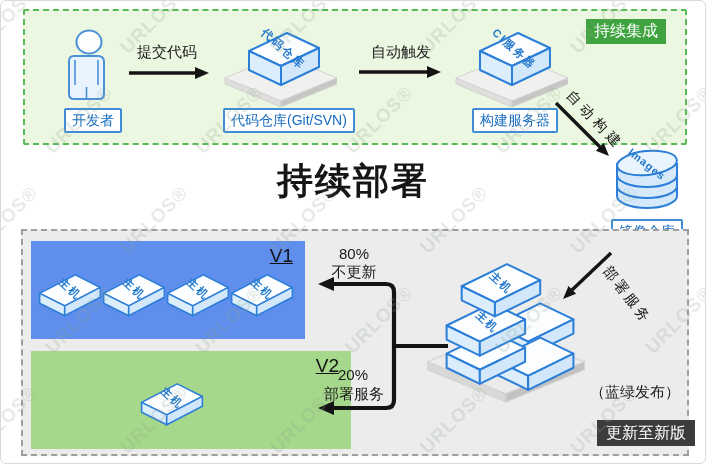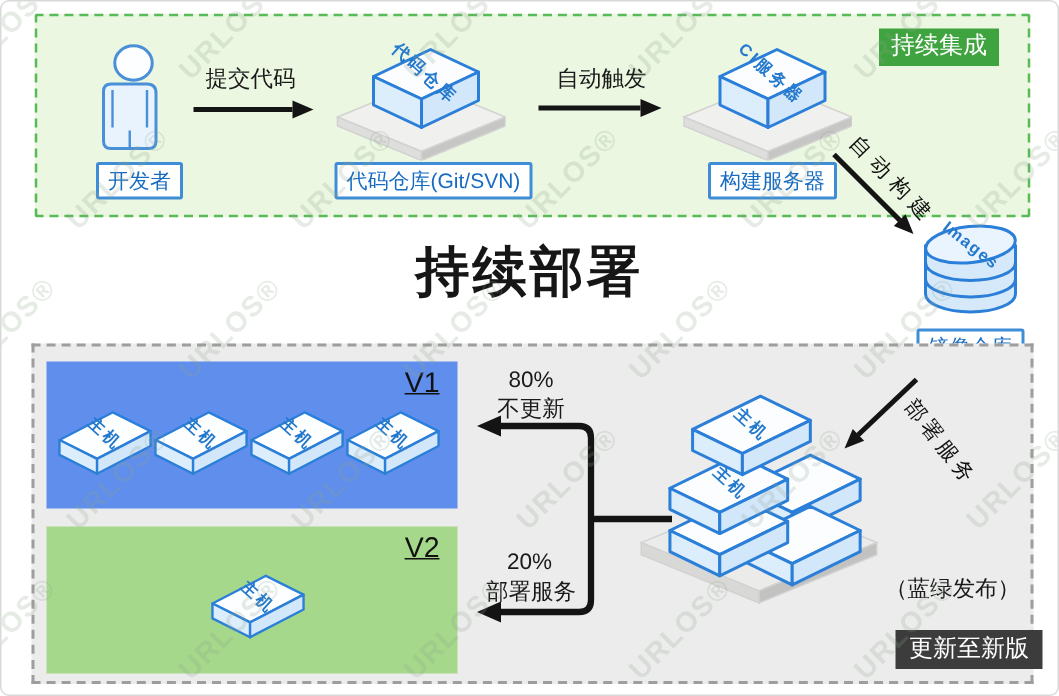--- a/index.html
+++ b/index.html
@@ -16,21 +16,21 @@
   .cd-box{left:20px; top:228px; width:668px; height:227px; background:#ececec; border:2px dashed #9e9e9e; box-sizing:border-box;}
   .badge-green{left:585px; top:18px; background:#3fa43f; color:#fff; font-size:16px; padding:2px 8px; line-height:1.3;}
   
   .blue-label{background:#fff; border:2px solid #3f8dd6; color:#176cc2; font-size:14px; padding:1px 6px; line-height:1.35; white-space:nowrap; border-radius:2px;}
   .flow-text{font-size:15px; color:#1a1a1a; text-align:center;}
   
   .iso-text{position:absolute; color:#2479cc; font-weight:600; letter-spacing:2px; white-space:nowrap; transform:translate(-50%,-50%) rotate(42deg);}
   .rot-flow{position:absolute; font-size:14px; color:#111; letter-spacing:5px; white-space:nowrap; transform-origin:0 0;}
   
   .v1-panel{left:30px; top:240px; width:274px; height:98px; background:#5f8eec;}
-  .v2-panel{left:30px; top:350px; width:274px; height:98px; background:#a6d88b;}
+  .v2-panel{left:30px; top:350px; width:320px; height:98px; background:#a6d88b;}
   .ver-label{position:absolute; right:12px; top:4px; font-size:19px; color:#111;text-decoration:underline;}
   .title{left:262px; top:156px; width:180px; text-align:center; font-size:36px; font-weight:600; letter-spacing:2px; color:#161616;}
   .dark-badge{left:596px; top:419px; background:#3c3c3c; color:#fff; font-size:16px; padding:3px 9px; line-height:1.25;}
   
   #wm-layer{position:absolute; left:0; top:0; width:706px; height:464px; pointer-events:none; z-index:40; overflow:hidden;}
   .wm{position:absolute; transform:rotate(-45deg); font-size:19px; font-weight:bold; color:rgba(140,165,140,0.22); letter-spacing:1px;}
   svg{display:block;}
 </style>
 </head>
 <body>

